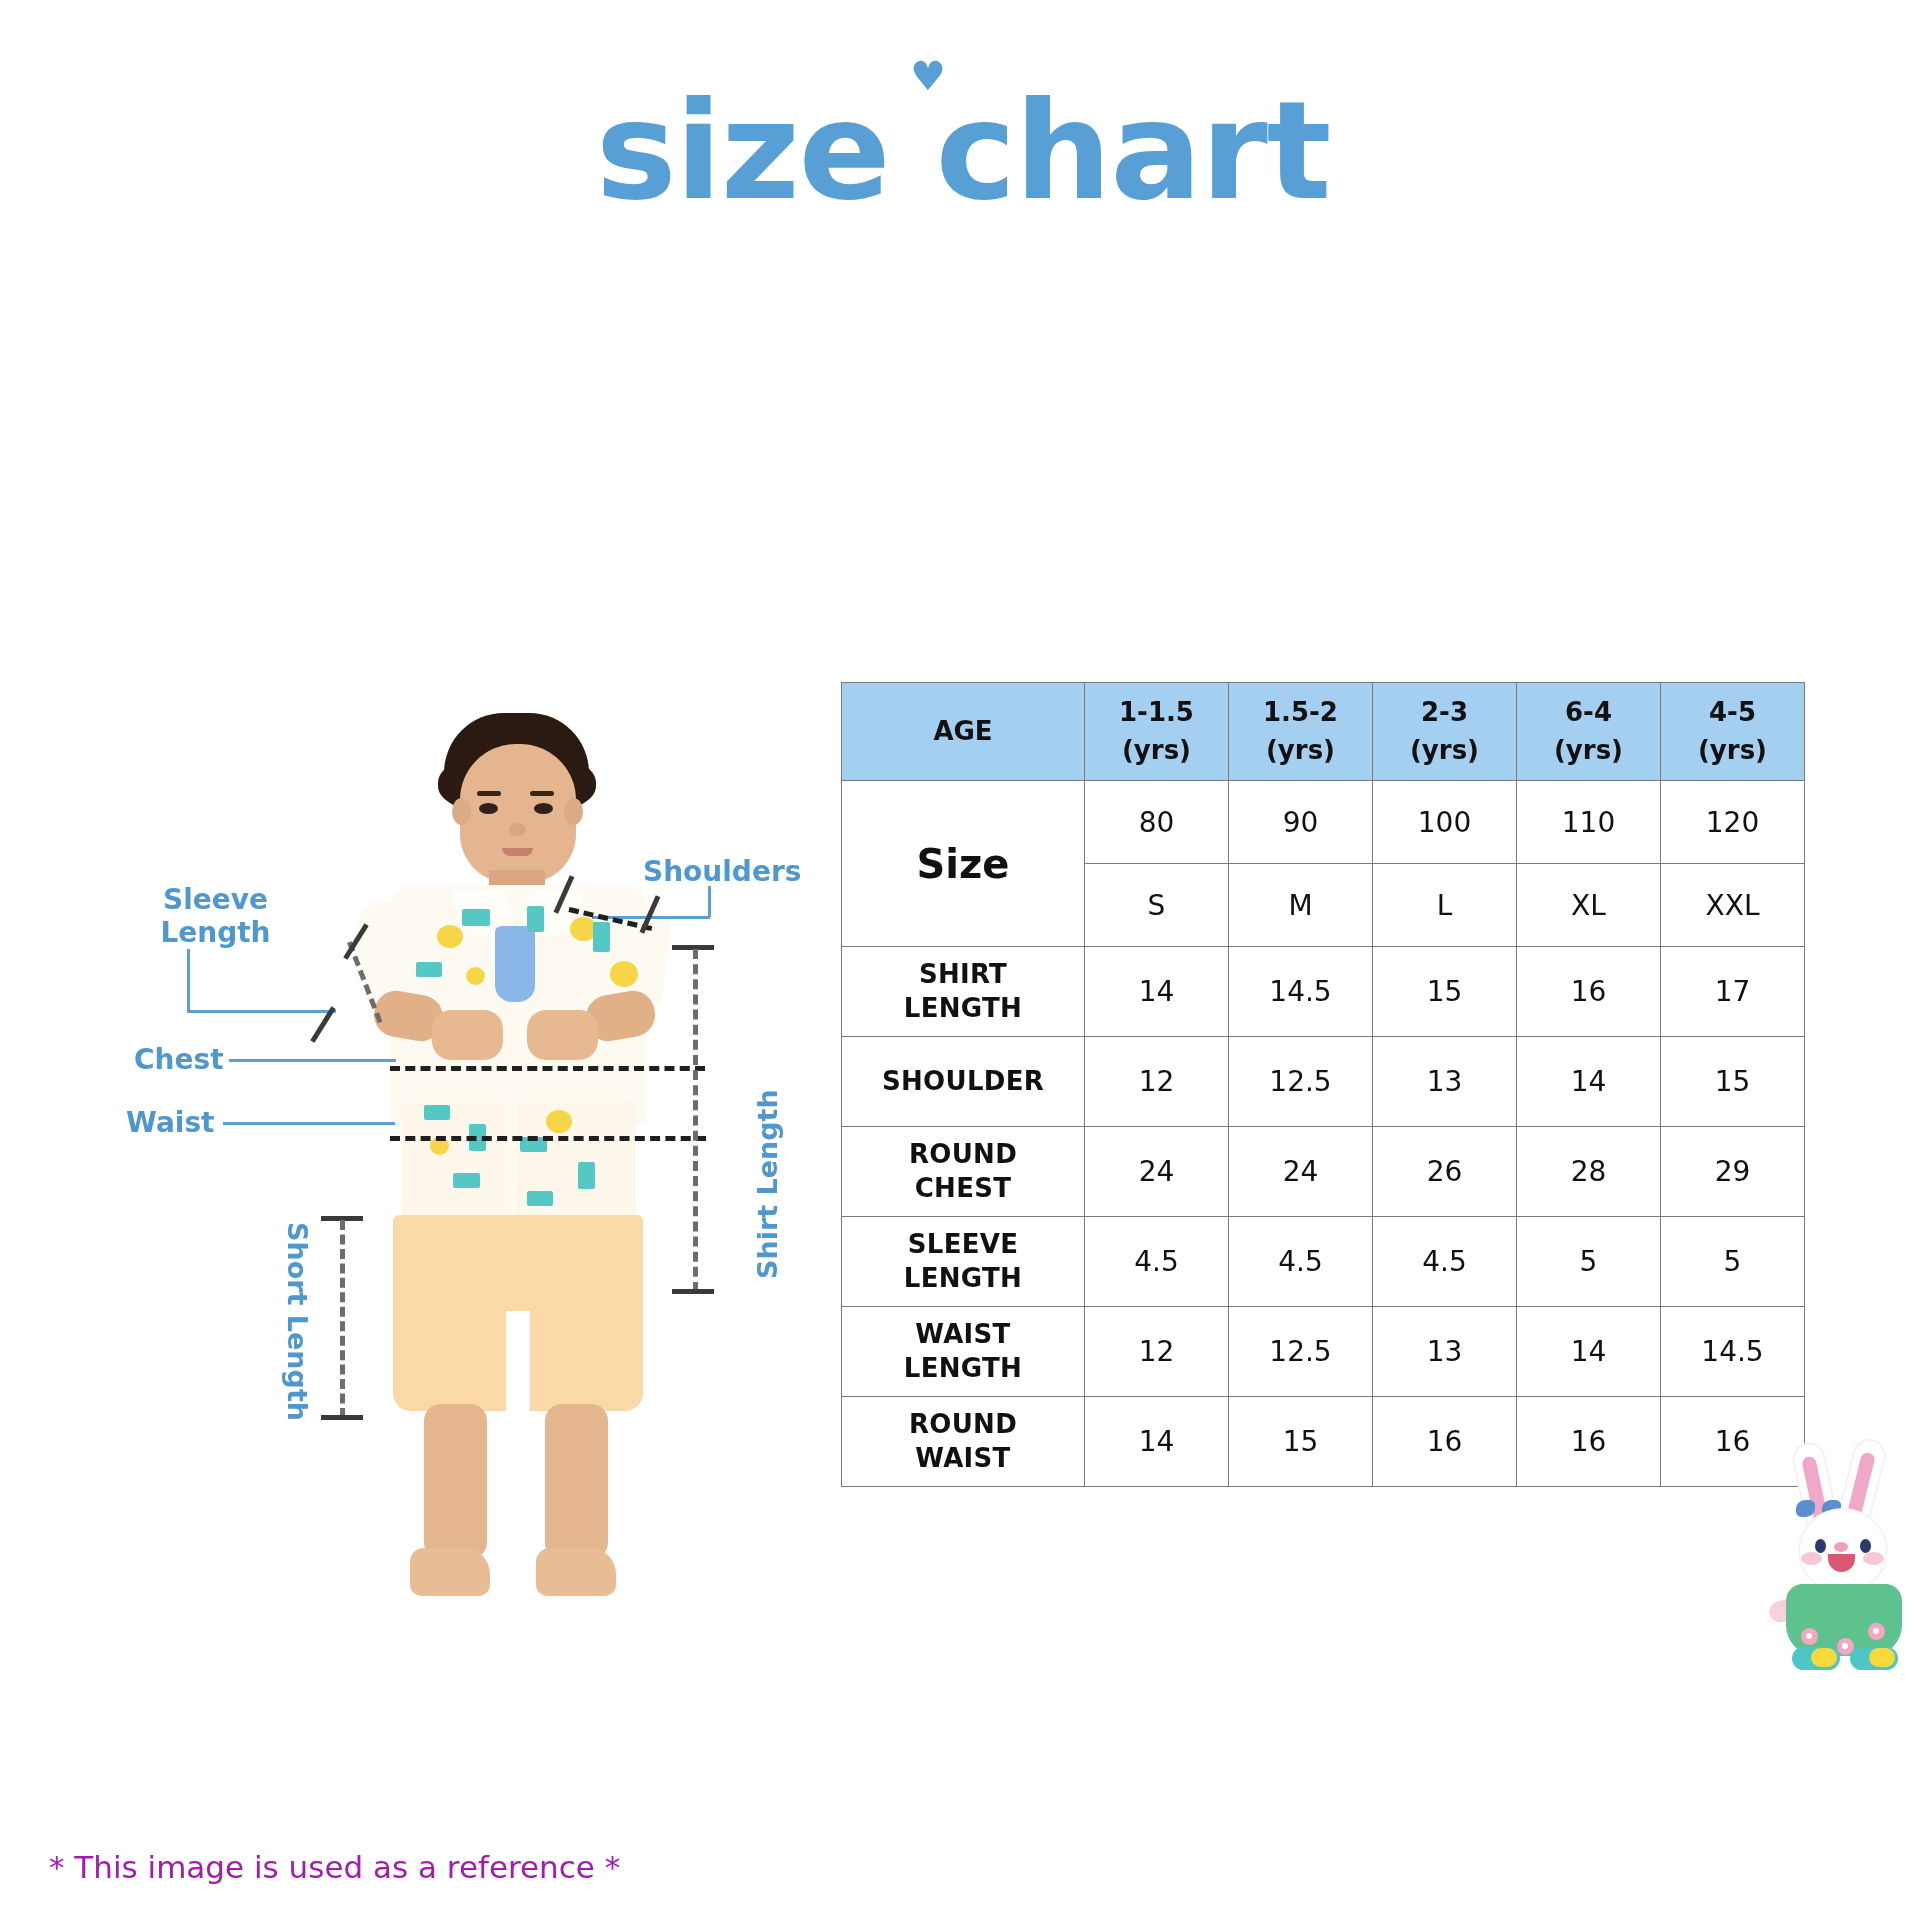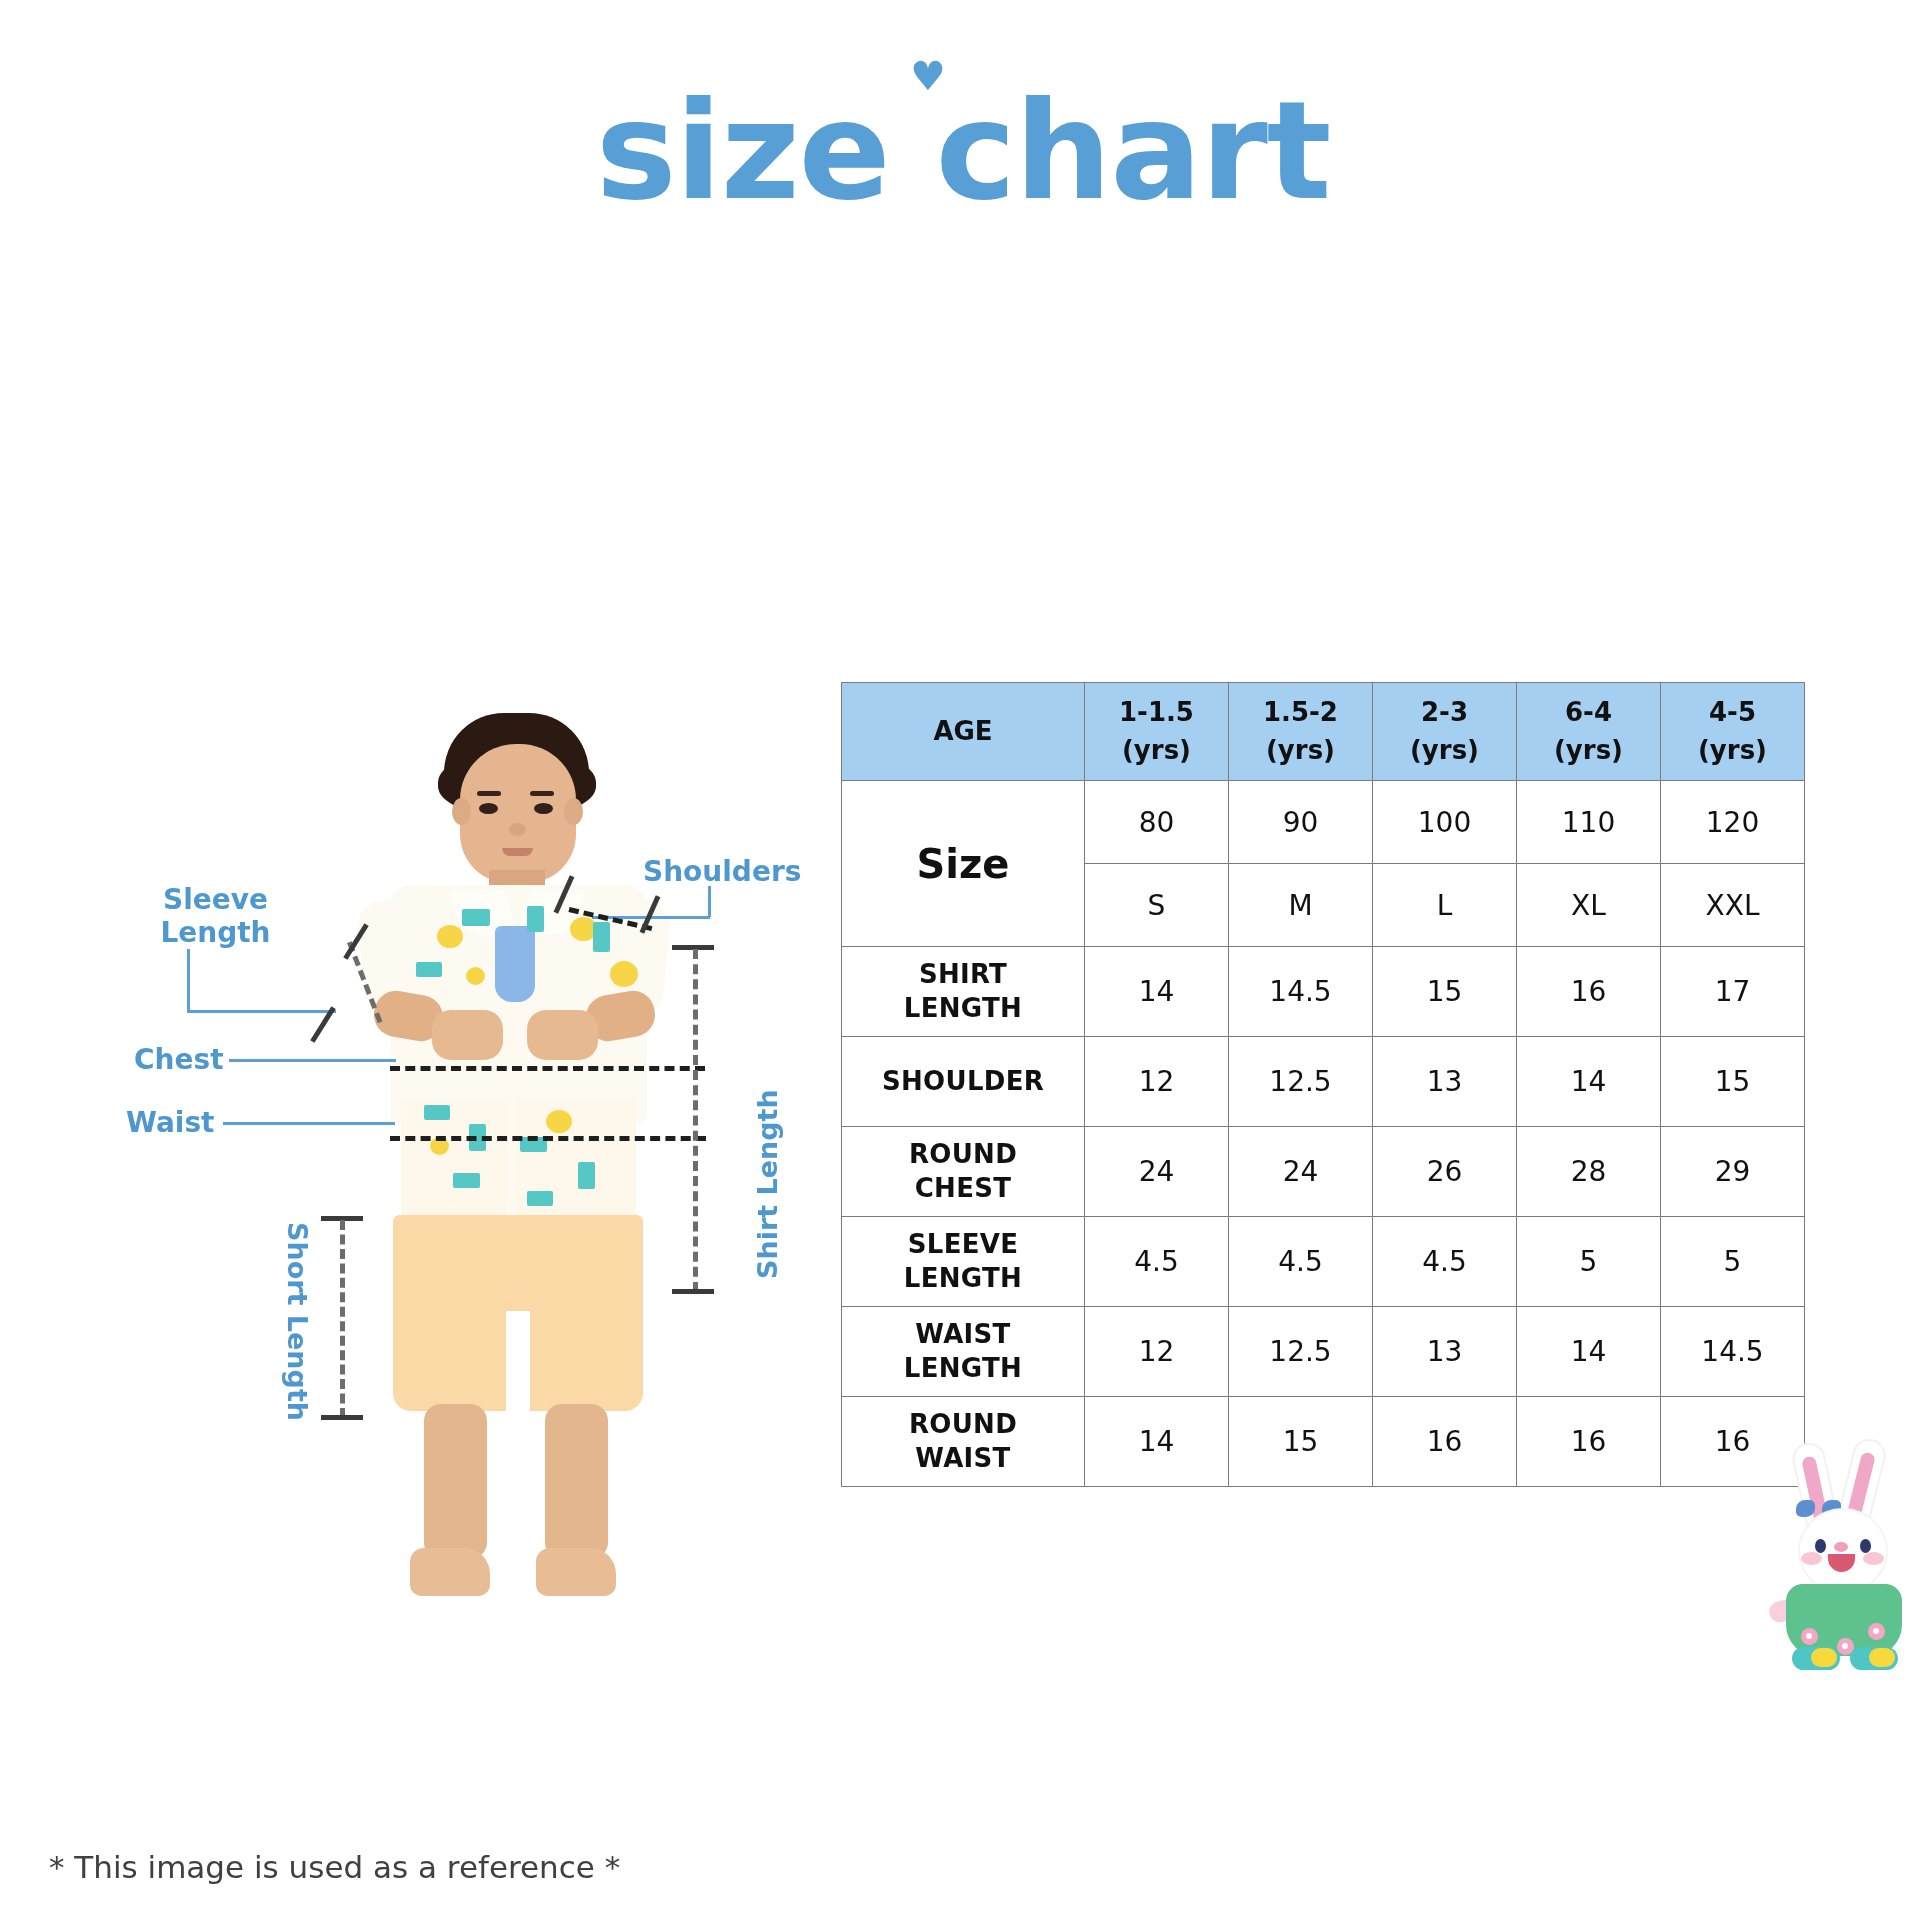--- a/index.html
+++ b/index.html
@@ -241,21 +241,21 @@
   .b-flower:after { content:""; position:absolute; left:5.1px; top:5.1px; width:6.4px; height:6.4px; background:#ffffff; border-radius:50%; }
   .b-shoe { position:absolute; top:209px; width:48px; height:23px; border-radius:13px; background:#4ec6c6; }
   .b-shoe .yel { position:absolute; right:2.6px; top:1.3px; width:26px; height:19px; background:#f7d93c; border-radius:11.6px; }
 
   
   .footer {
     position:absolute;
     left:49px; top:1849px;
     font-family:"DejaVu Sans", sans-serif;
     font-size:31px;
-    color:#404040;
+    color:#a21caf;
     white-space:nowrap;
   }
 </style>
 </head>
 <body>
 
 <div id="page">
 
   <div class="title">
     <span>size chart</span>

